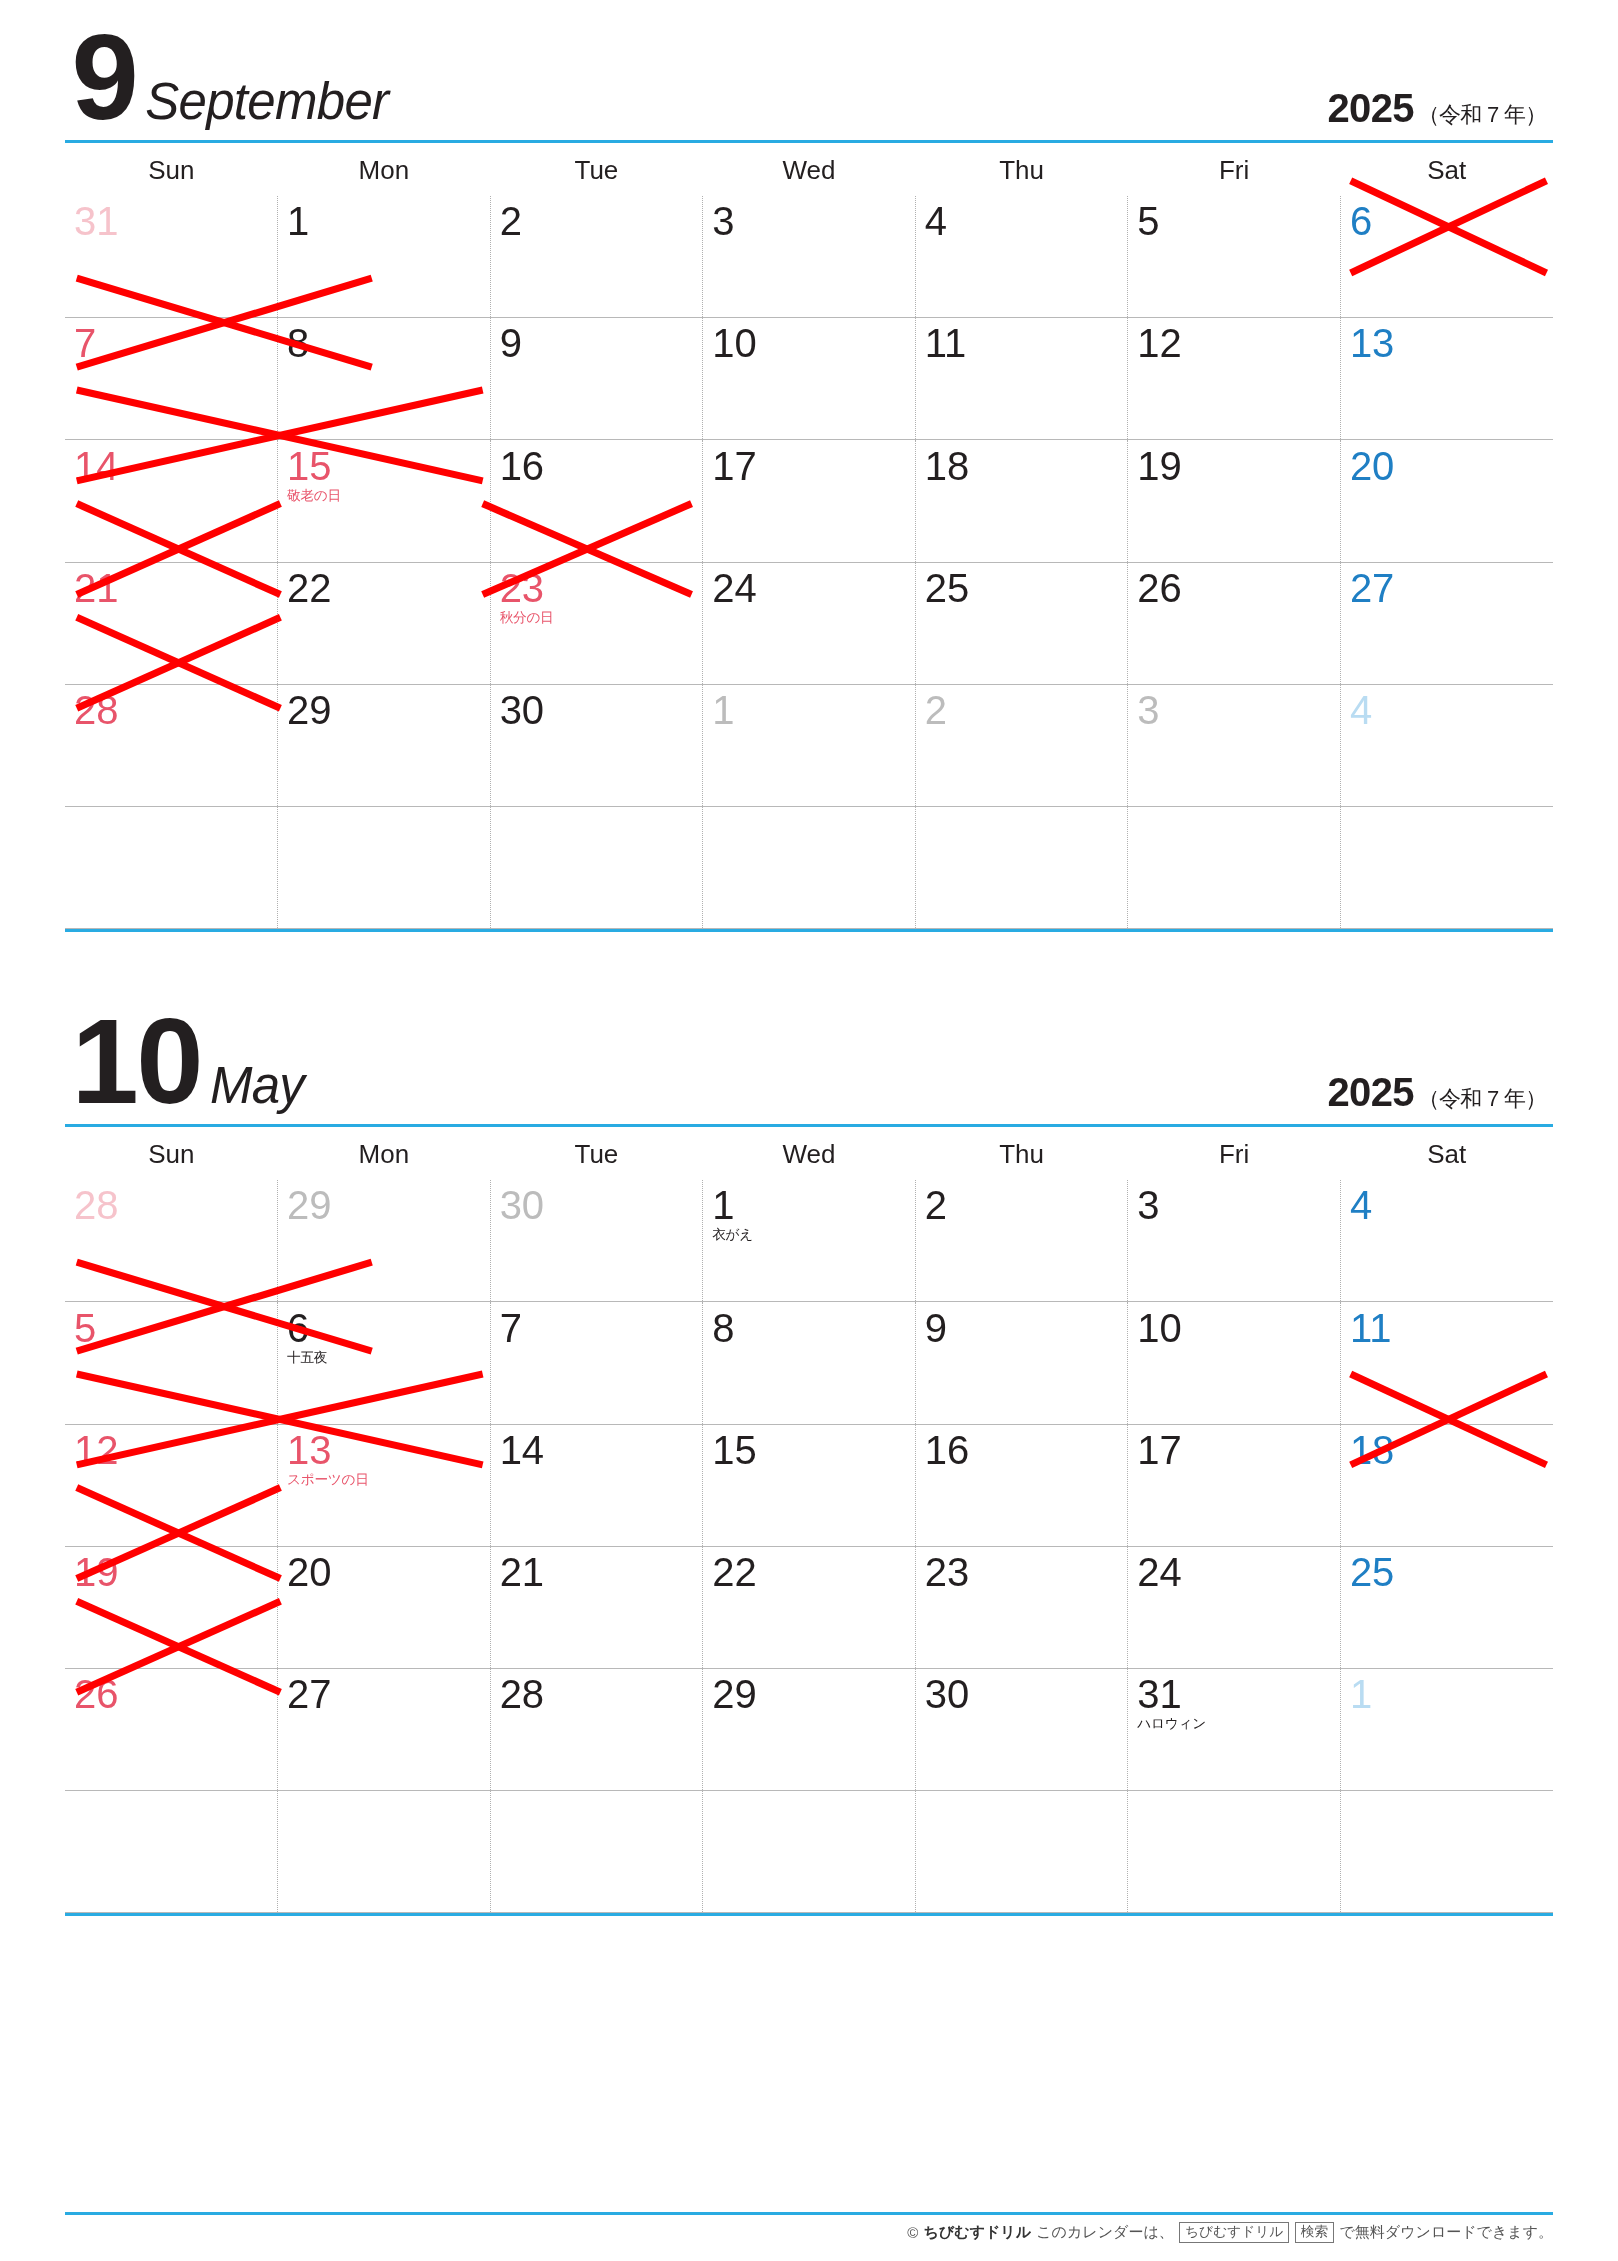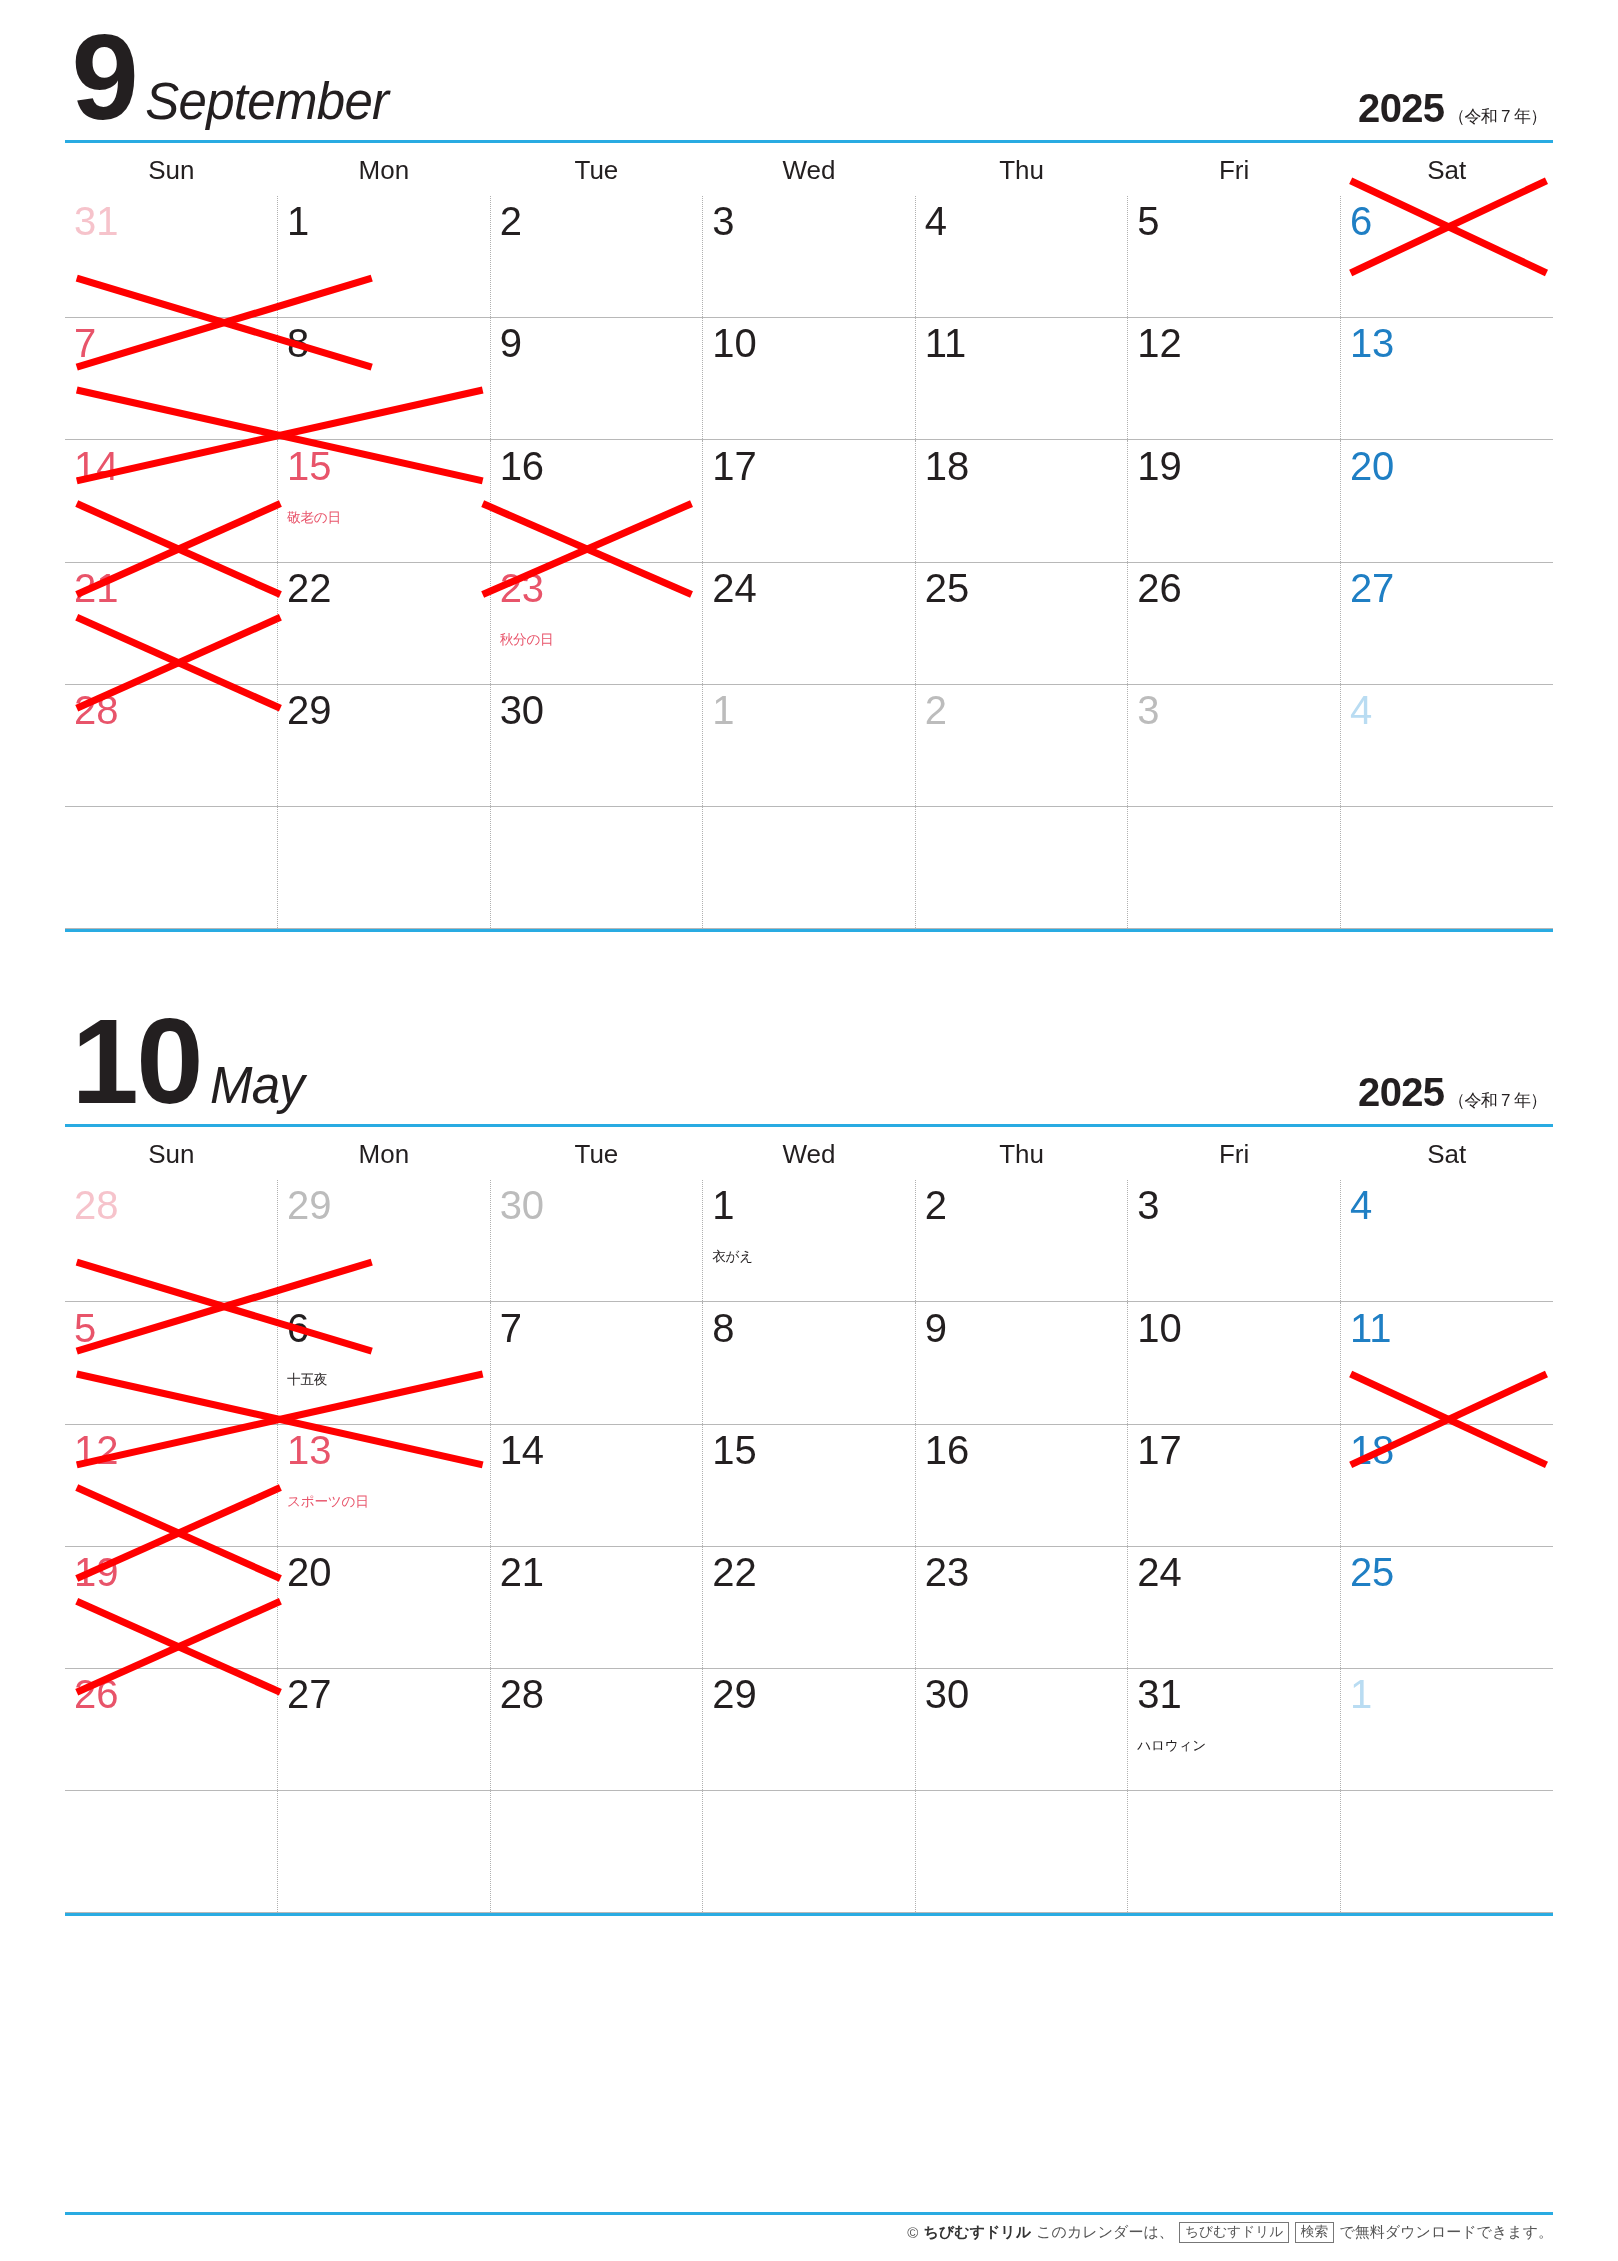--- a/index.html
+++ b/index.html
@@ -50,21 +50,21 @@
   .year-wrap {
     display: flex;
     align-items: baseline;
   }
   .year-num {
     font-size: 40px;
     font-weight: bold;
     letter-spacing: -0.7px;
   }
   .year-jp {
-    font-size: 17px;
+    font-size: 22px;
     margin-left: 3.9px;
     letter-spacing: -0.7px;
   }
   .rule-top {
     border-top: 3.3px solid #29abe2;
     width: 100%;
   }
   .rule-bottom {
     border-top: 3.3px solid #29abe2;
     width: 100%;
@@ -99,21 +99,21 @@
     line-height: 1;
     font-weight: normal;
   }
   .d-sun { color: #e8546a; }
   .d-sat { color: #1f7fc4; }
   .d-other-sun { color: #f6c3cb; }
   .d-other-sat { color: #b9dcf2; }
   .d-other { color: #bcbcbc; }
   .evt {
     font-size: 13.7px;
-    margin-top: 23px;
+    margin-top: 1px;
     color: #231f20;
     letter-spacing: -0.3px;
   }
   .evt.holiday { color: #e8546a; }
   .spacer-row td {
     height: 84px;
     border-bottom: none;
   }
   .gap {
     height: 78px;

